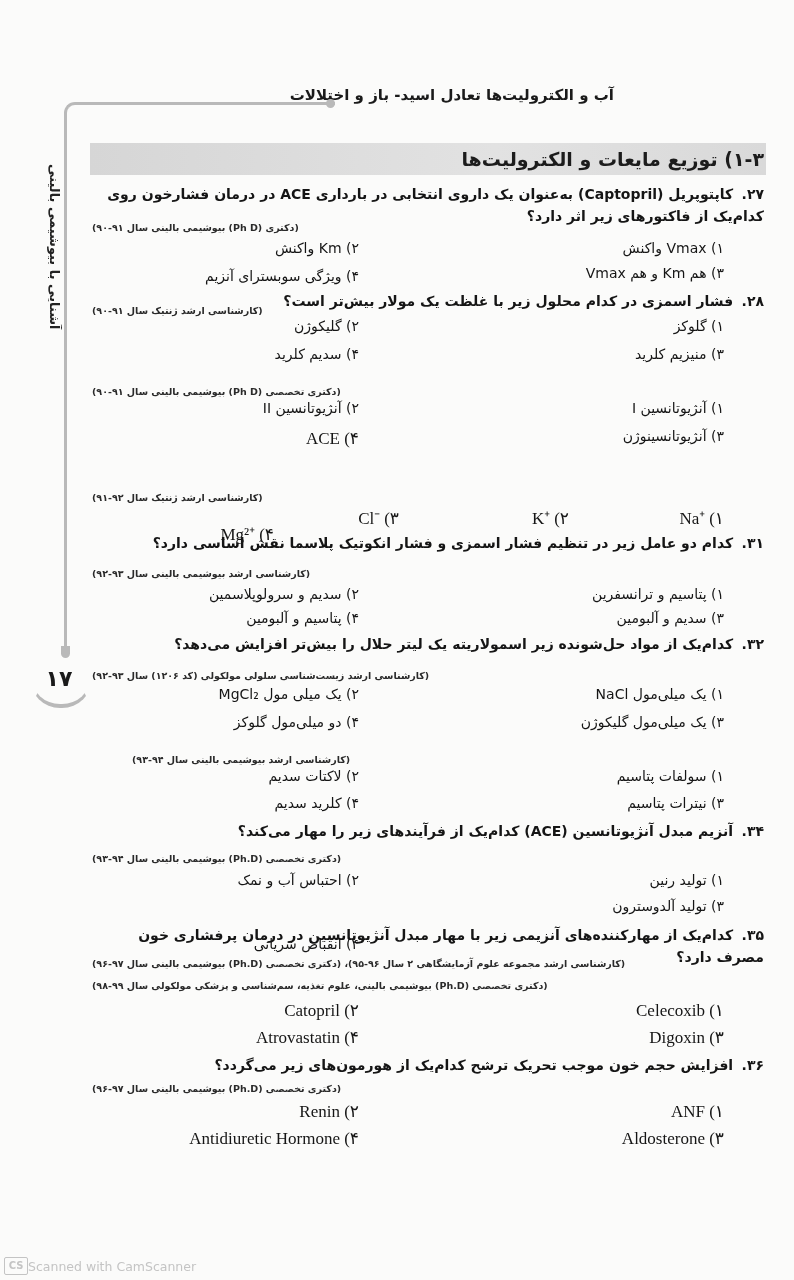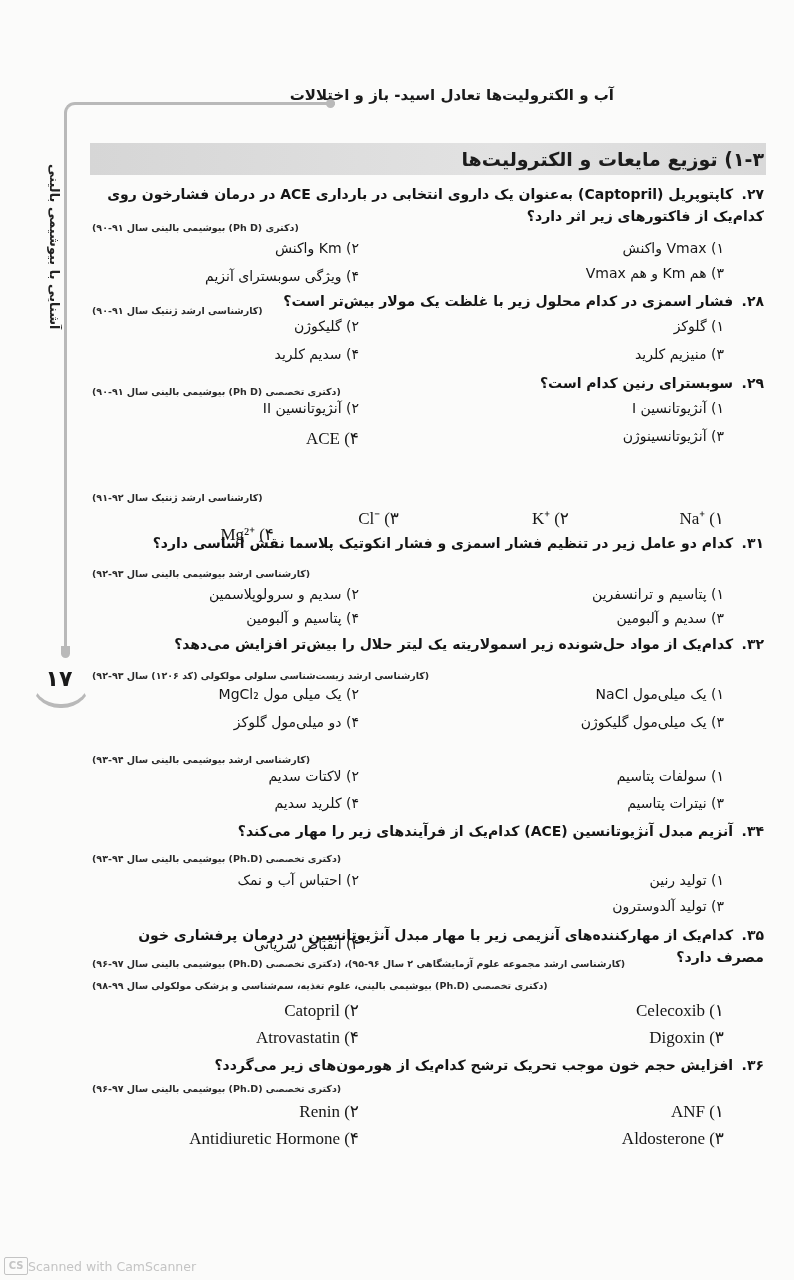--- a/index.html
+++ b/index.html
@@ -104,24 +104,20 @@
   <div class="q" style="top:290px;">
     <span class="num">۲۸.</span>
     <span>فشار اسمزی در کدام محلول زیر با غلظت یک مولار بیش‌تر است؟</span>
   </div>
   <div class="src" style="top:305px;">(کارشناسی ارشد ژنتیک سال ۹۱-۹۰)</div>
   <div class="opt c1" style="top:318px;">۱) گلوکز</div>
   <div class="opt c2" style="top:318px;">۲) گلیکوژن</div>
   <div class="opt c1" style="top:346px;">۳) منیزیم کلرید</div>
   <div class="opt c2" style="top:346px;">۴) سدیم کلرید</div>
 
-  <div class="q" style="top:372px;">
-    <span class="num">۲۹.</span>
-    <span>سوبسترای رنین کدام است؟</span>
-  </div>
   <div class="src" style="top:386px;">(دکتری تخصصی (Ph D) بیوشیمی بالینی سال ۹۱-۹۰)</div>
   <div class="opt c1" style="top:400px;">۱) آنژیوتانسین I</div>
   <div class="opt c2" style="top:400px;">۲) آنژیوتانسین II</div>
   <div class="opt c1" style="top:428px;">۳) آنژیوتانسینوژن</div>
   <div class="opt c2 latin" style="top:428px;">ACE (۴</div>
 
   <div class="src" style="top:492px;">(کارشناسی ارشد ژنتیک سال ۹۲-۹۱)</div>
   <div class="opt latin" style="top:506px; right:70px;">Na⁺ (۱</div>
   <div class="opt latin" style="top:506px; right:225px;">K⁺ (۲</div>
   <div class="opt latin" style="top:506px; right:395px;">Cl⁻ (۳</div>
@@ -140,21 +136,21 @@
   <div class="q" style="top:633px;">
     <span class="num">۳۲.</span>
     <span>کدام‌یک از مواد حل‌شونده زیر اسمولاریته یک لیتر حلال را بیش‌تر افزایش می‌دهد؟</span>
   </div>
   <div class="src" style="top:670px;">(کارشناسی ارشد زیست‌شناسی سلولی مولکولی (کد ۱۲۰۶) سال ۹۳-۹۲)</div>
   <div class="opt c1" style="top:686px;">۱) یک میلی‌مول NaCl</div>
   <div class="opt c2" style="top:686px;">۲) یک میلی مول MgCl₂</div>
   <div class="opt c1" style="top:714px;">۳) یک میلی‌مول گلیکوژن</div>
   <div class="opt c2" style="top:714px;">۴) دو میلی‌مول گلوکز</div>
 
-  <div class="src" style="top:754px;">(کارشناسی ارشد بیوشیمی بالینی سال ۹۴-۹۳)</div>
+  <div class="src" style="top:754px;margin-left:40px;">(کارشناسی ارشد بیوشیمی بالینی سال ۹۴-۹۳)</div>
   <div class="opt c1" style="top:768px;">۱) سولفات پتاسیم</div>
   <div class="opt c2" style="top:768px;">۲) لاکتات سدیم</div>
   <div class="opt c1" style="top:795px;">۳) نیترات پتاسیم</div>
   <div class="opt c2" style="top:795px;">۴) کلرید سدیم</div>
 
   <div class="q" style="top:820px;">
     <span class="num">۳۴.</span>
     <span>آنزیم مبدل آنژیوتانسین (ACE) کدام‌یک از فرآیندهای زیر را مهار می‌کند؟</span>
   </div>
   <div class="src" style="top:853px;">(دکتری تخصصی (Ph.D) بیوشیمی بالینی سال ۹۴-۹۳)</div>

